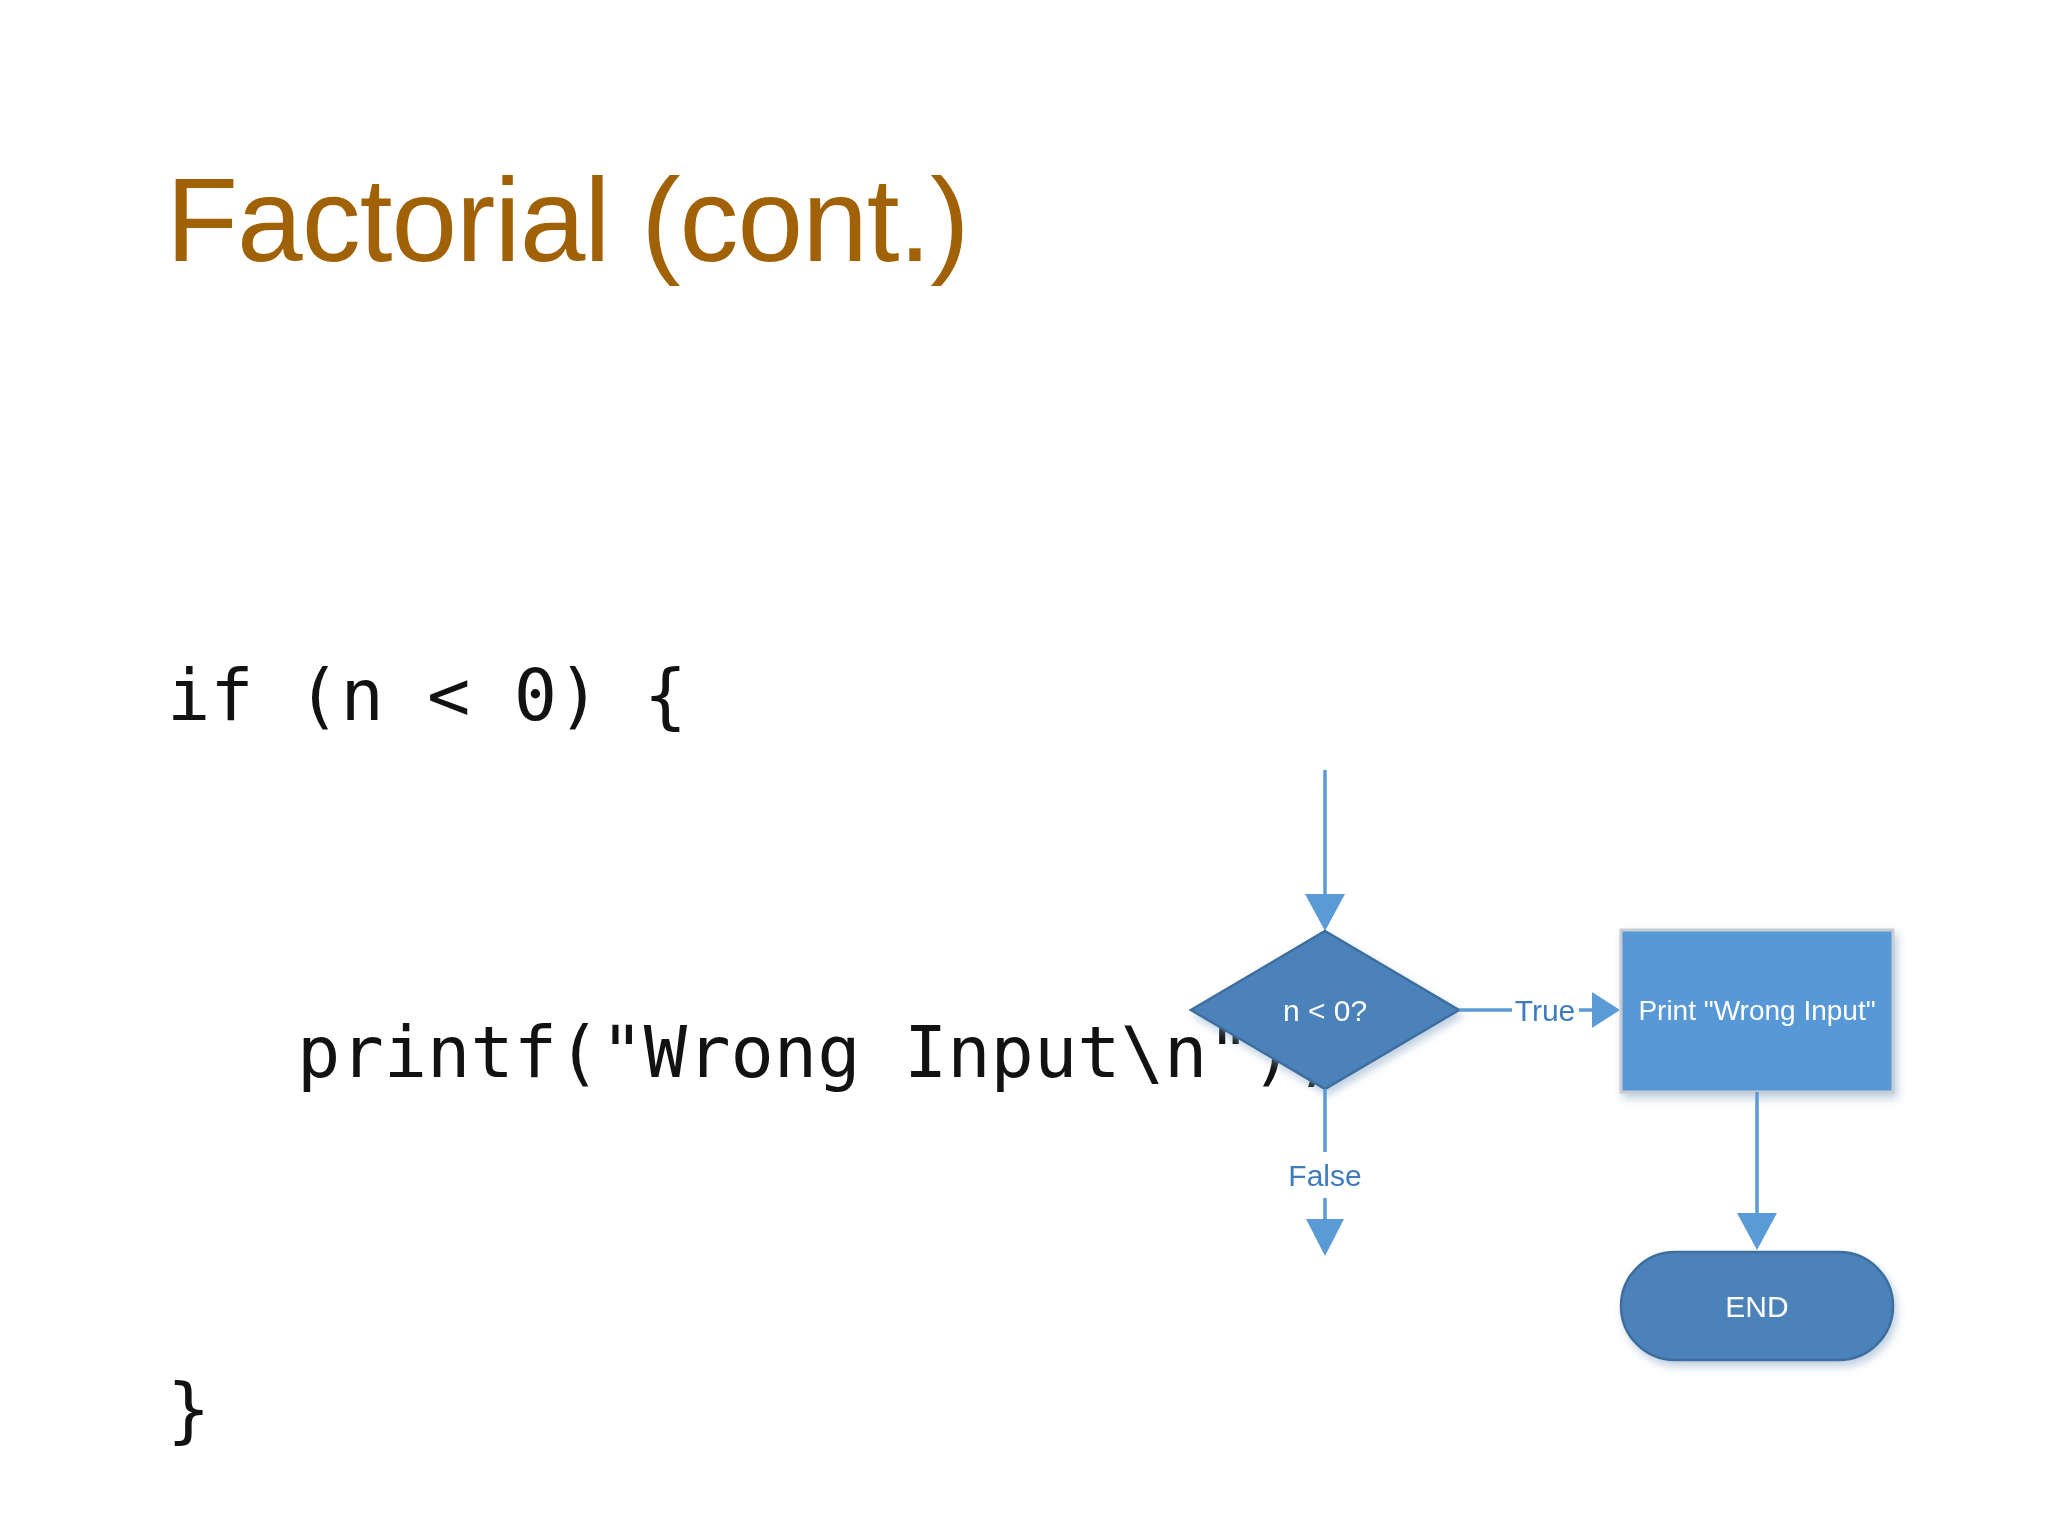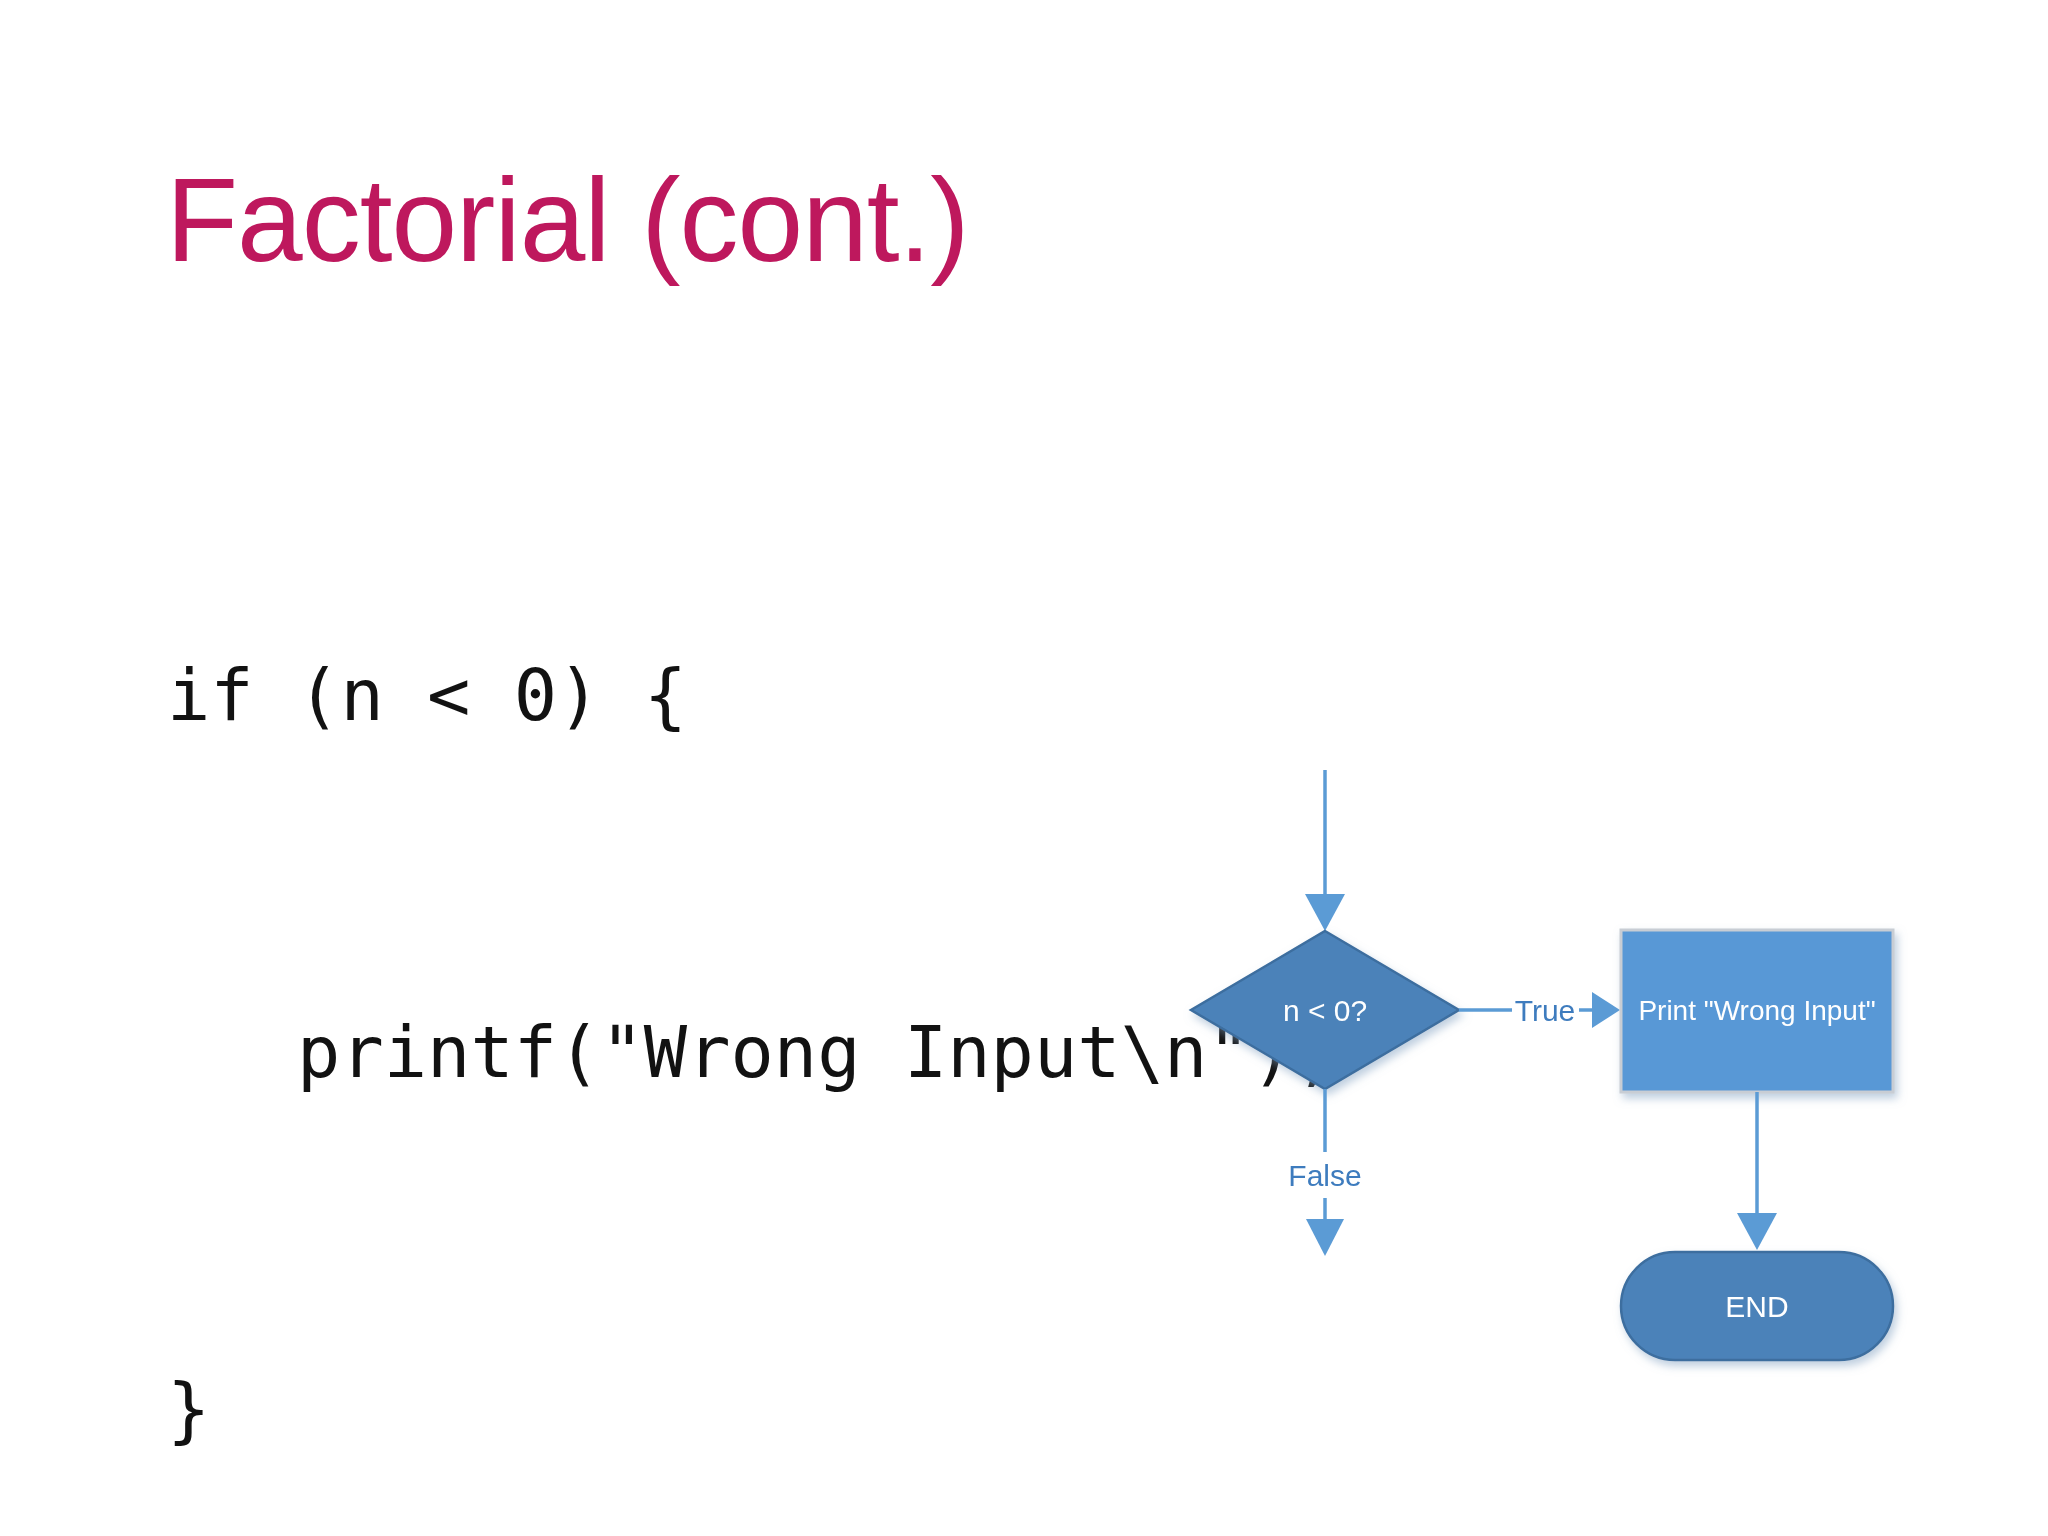--- a/index.html
+++ b/index.html
@@ -11,21 +11,21 @@
     background: #ffffff;
     font-family: "Liberation Sans", sans-serif;
   }
   .title {
     position: absolute;
     left: 166px;
     top: 152px;
     font-size: 118px;
     font-weight: 300;
     letter-spacing: -1px;
-    color: #be185d;
+    color: #a16207;
     white-space: nowrap;
   }
   .code {
     position: absolute;
     left: 167px;
     top: 398px;
     font-family: "DejaVu Sans Mono", monospace;
     font-size: 72px;
     line-height: 119px;
     color: #121212;

